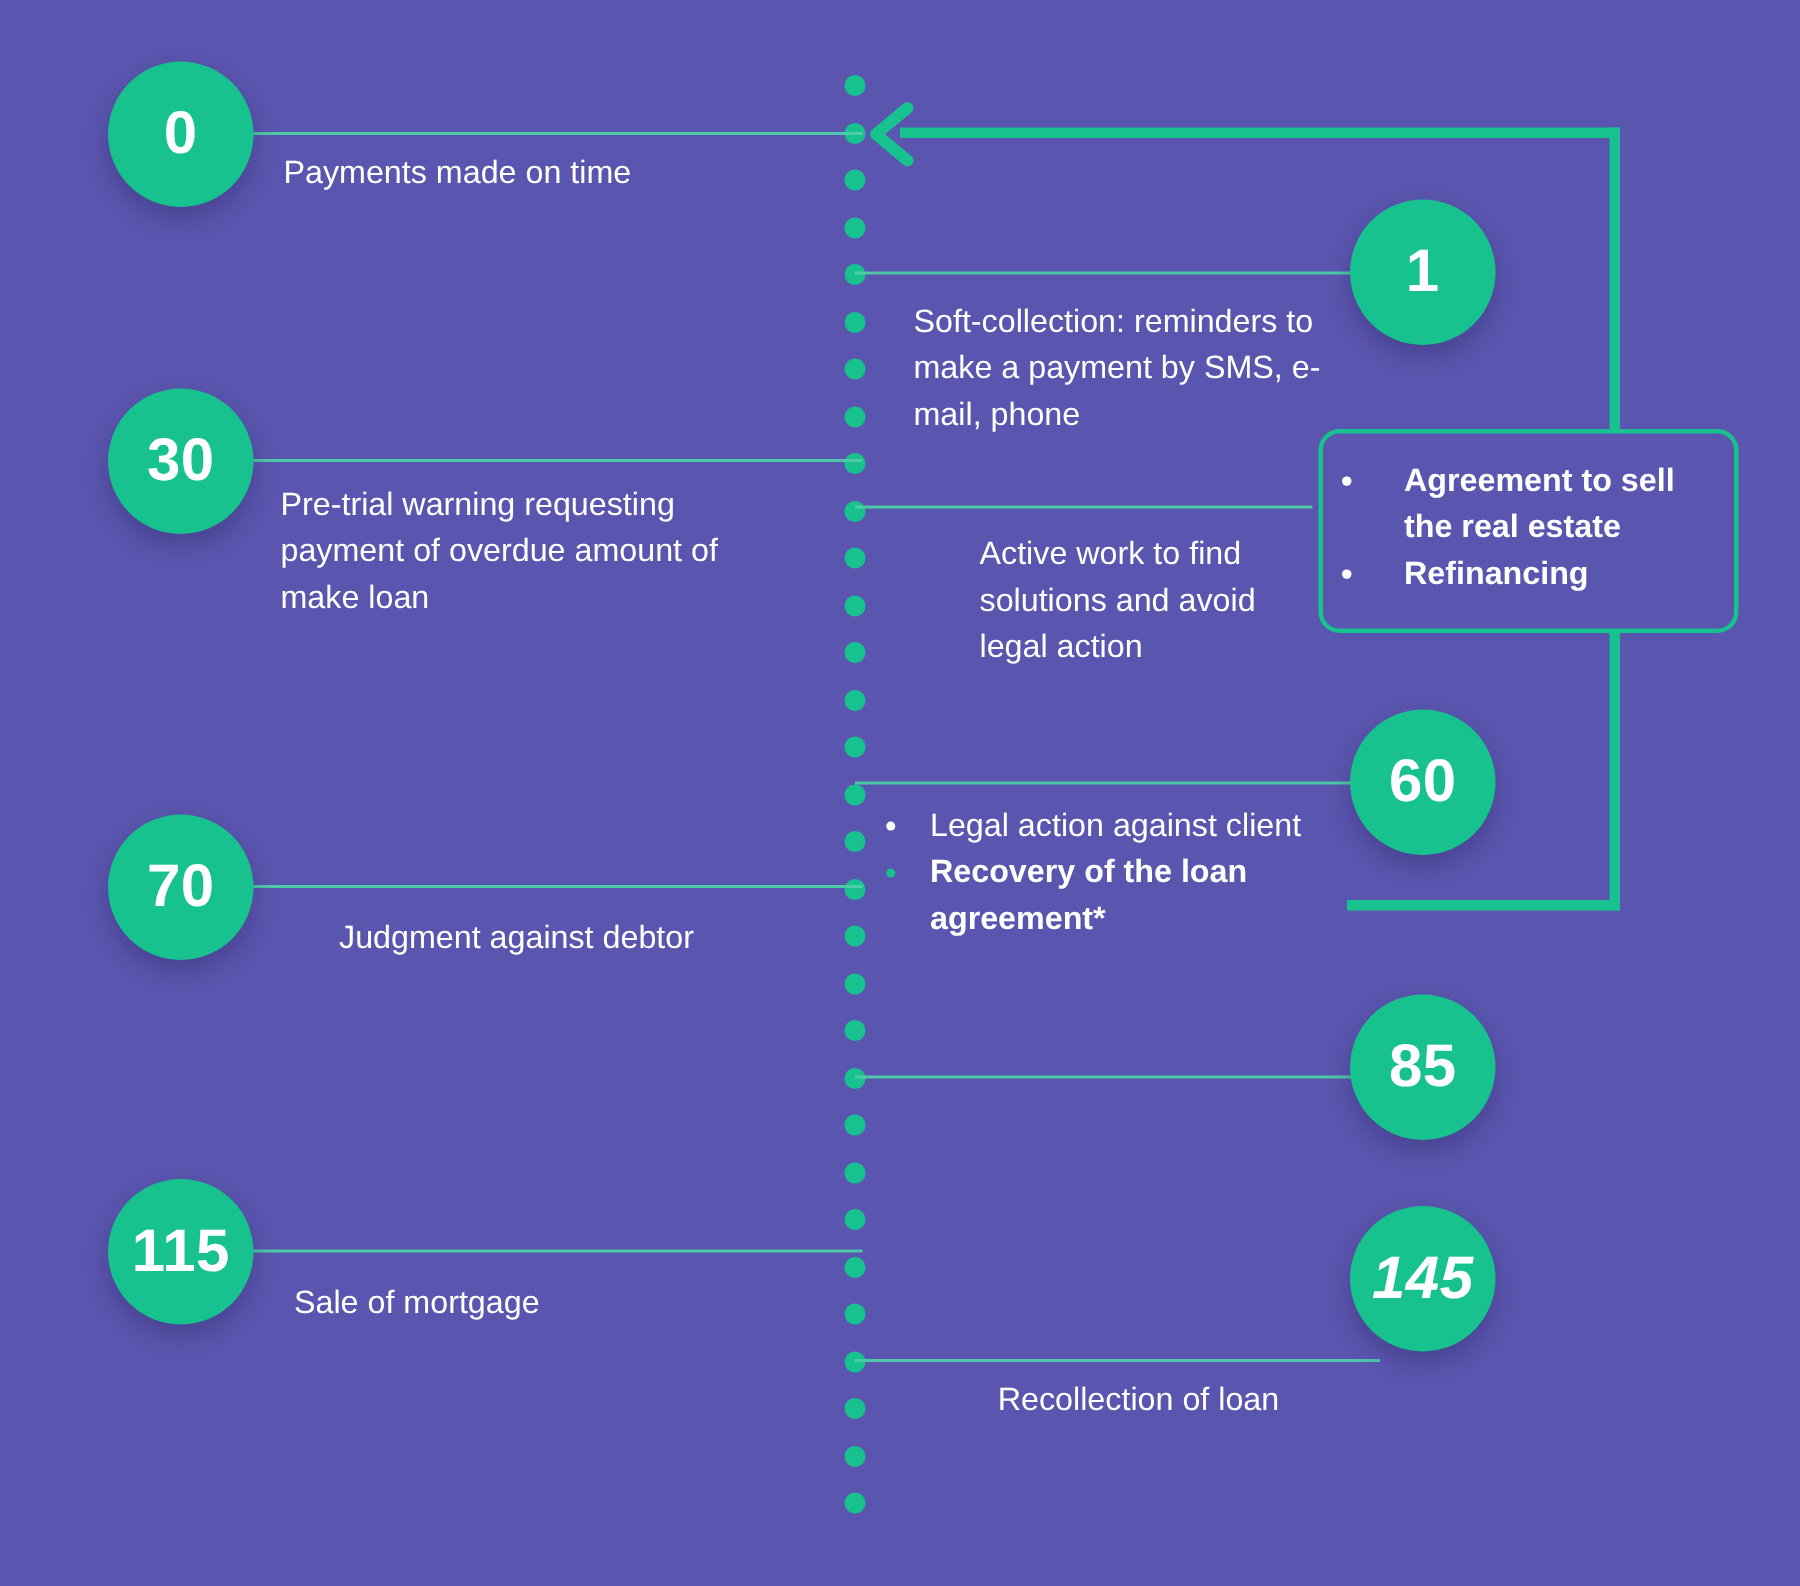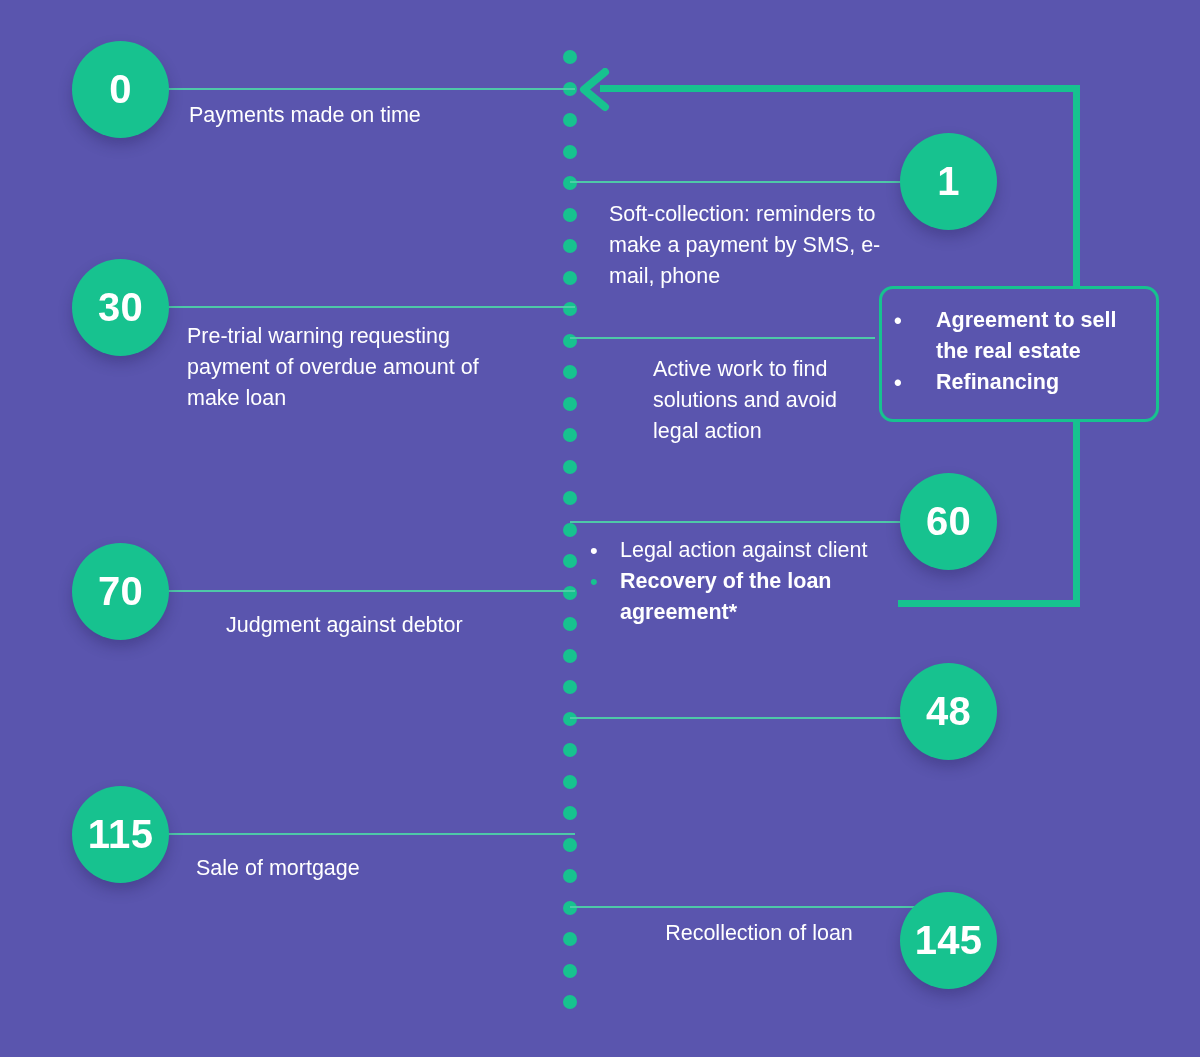--- a/index.html
+++ b/index.html
@@ -139,23 +139,23 @@
     <span>115</span>
   </div>
 
   <div class="node sm" style="left:900px;top:133px;">
     <span>1</span>
   </div>
   <div class="node sm" style="left:900px;top:473px;">
     <span>60</span>
   </div>
   <div class="node sm" style="left:900px;top:663px;">
-    <span>48</span>
+    <span>85</span>
   </div>
-  <div class="node sm" style="left:900px;top:892px;">
+  <div class="node sm" style="left:900px;top:804px;font-style:italic;">
     <span>145</span>
   </div>
 
   <div class="label" style="left:189px;top:100px;width:370px;">Payments made on time</div>
 
   <div class="label" style="left:187px;top:321px;width:330px;">Pre-trial warning requesting payment of overdue amount of make loan</div>
 
   <div class="label" style="left:194px;top:610px;width:360px;margin-left:32px;">Judgment against debtor</div>
 
   <div class="label" style="left:196px;top:853px;width:360px;">Sale of mortgage</div>

